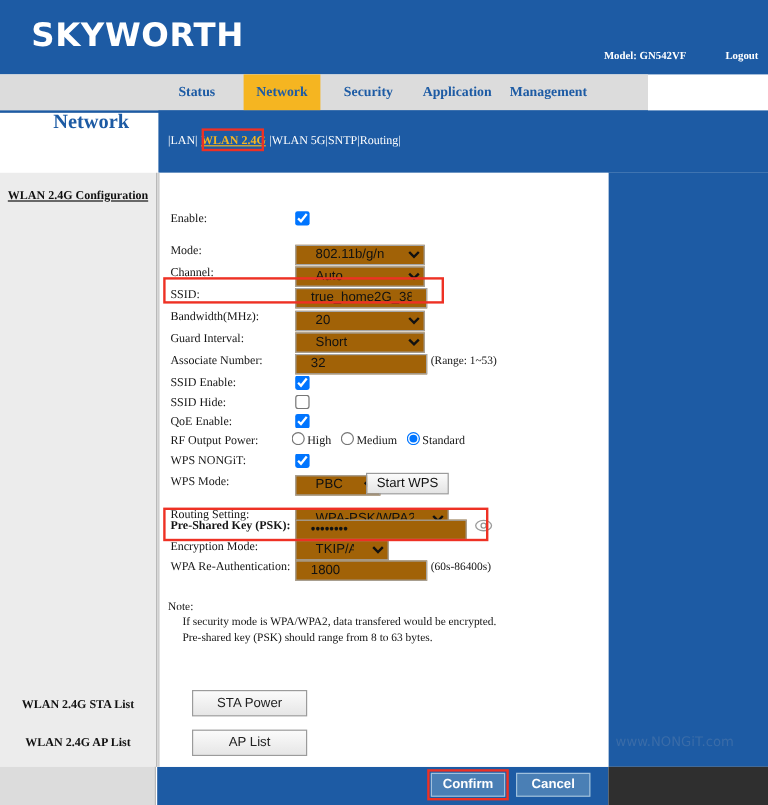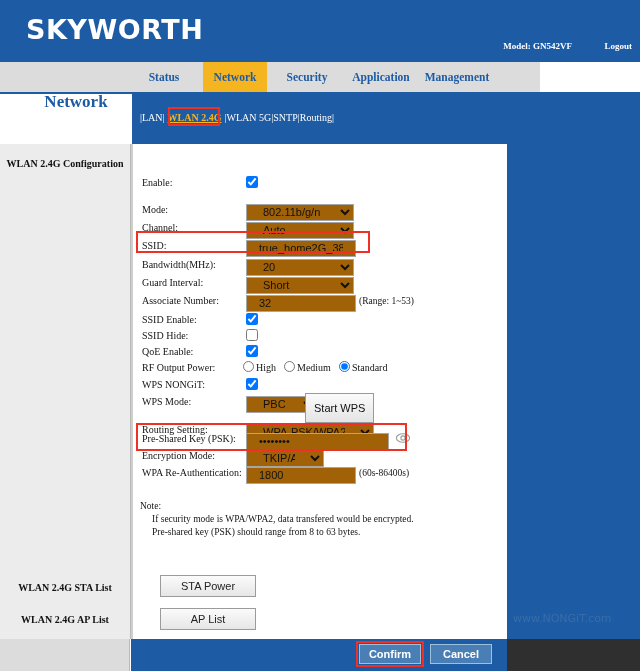--- a/index.html
+++ b/index.html
@@ -229,21 +229,21 @@
     line-height: 16px;
     white-space: nowrap;
   }
 
   .btn {
     font-family: "Liberation Sans", sans-serif;
     font-size: 11px;
     color: #111;
     background: linear-gradient(#fbfbfb, #e4e4e4);
     border: 1px solid #9b9b9b;
-    height: 30px;
+    height: 18px;
     padding: 0 8px;
     cursor: pointer;
     border-radius: 0;
   }
 
   
   .eye-btn {
     position: absolute;
     left: 262px; top: 0;
     width: 16px; height: 16px;
@@ -327,21 +327,21 @@
 <div class="page-title">Network</div>
 
 <div class="subnav">
   <div class="subnav-inner">
     <span>|</span><span>LAN</span><span>|</span><span class="subnav-active">WLAN 2.4G</span><span>|</span><span>WLAN 5G</span><span>|</span><span>SNTP</span><span>|</span><span>Routing</span><span>|</span>
   </div>
 </div>
 <div class="hl-subnav"></div>
 
 <div class="sidebar">
-  <div class="sidebar-item" style="top:14px;">WLAN 2.4G Configuration</div>
+  <div class="sidebar-item" style="top:14px;text-decoration:underline;">WLAN 2.4G Configuration</div>
   <div class="sidebar-item" style="top:438px;">WLAN 2.4G STA List</div>
   <div class="sidebar-item" style="top:470px;">WLAN 2.4G AP List</div>
 </div>
 <div class="sidebar-foot"></div>
 
 <div class="blue-right"></div>
 <div class="blue-bottom"></div>
 <div class="dark-bottom"></div>
 
 <div class="content">
@@ -459,21 +459,21 @@
   <div class="row" style="top:287px;height:0;"></div>
 
   <div class="row" style="top:288px;height:0;"></div>
 
   <div class="row" style="top:285px;height:0;"></div>
 
   <div class="row" style="top:284px;height:0;"></div>
 
   <div class="row" style="top:287px;height:0;"></div>
   <div class="row" style="top:286px;">
-    <span class="lbl" style="top:1px;">Pre-Shared Key (PSK):</span>
+    <span class="lbl" style="top:1px;font-weight:bold;">Pre-Shared Key (PSK):</span>
     <span class="fld" style="left:113px;top:1px;"><input type="text" class="ctl w-inp-psk" value="••••••••" style=""></span>
     <span class="eye-btn">
       <svg width="16" height="16" viewBox="0 0 16 16" aria-hidden="true">
         <ellipse cx="8" cy="8" rx="6.6" ry="4.3" fill="none" stroke="#9a9a9a" stroke-width="1.1"></ellipse>
         <circle cx="8" cy="8" r="2.1" fill="none" stroke="#9a9a9a" stroke-width="1.1"></circle>
       </svg>
     </span>
   </div>
 
   <div class="row" style="top:304px;">

